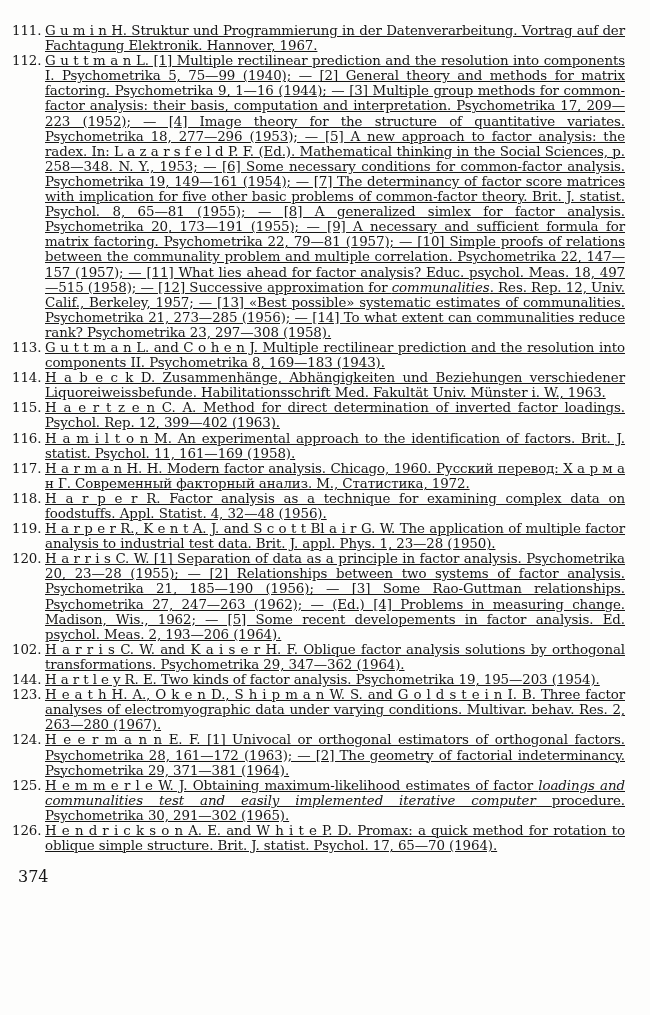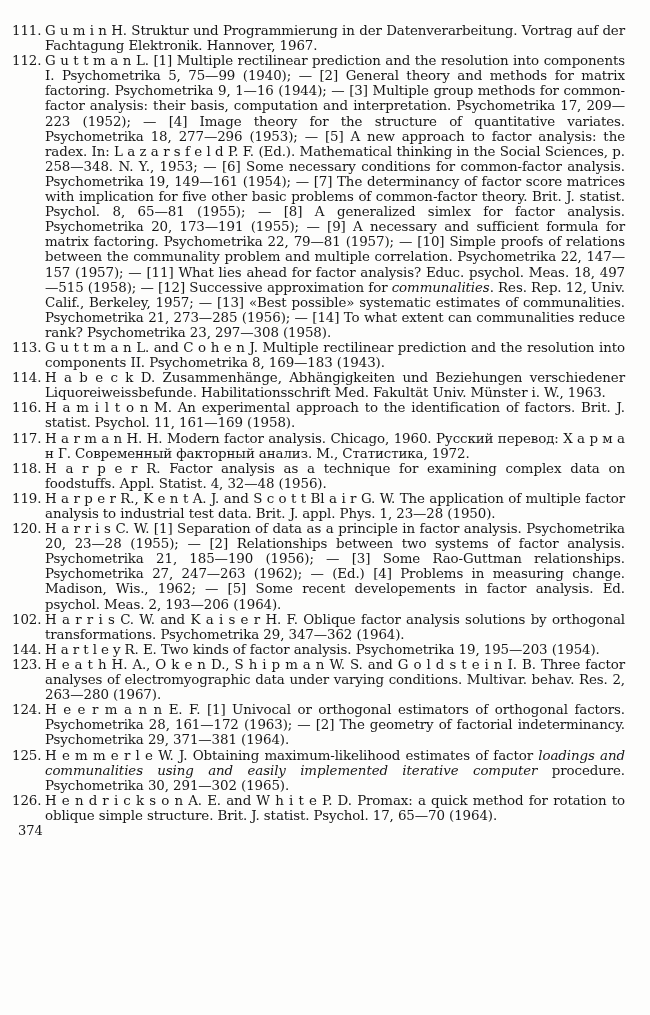--- a/index.html
+++ b/index.html
@@ -16,60 +16,63 @@
   }
   .page {
     box-sizing: border-box;
     width: 650px;
     height: 1015px;
     padding: 23px 25px 0 9px;
   }
   .ref-list {
     font-size: 13.4px;
     line-height: 15.1px;
+    text-decoration: underline;
   }
   .ref {
     padding-left: 36px;
     text-align: justify;
     letter-spacing: -0.1px;
   }
   .ref-num {
     display: inline-block;
     width: 36px;
     margin-left: -36px;
     text-align: left;
     padding-left: 3px;
     box-sizing: border-box;
     white-space: nowrap;
   }
   .it {
     font-style: italic;
     margin-top: 40px;
   }
   .page-number {
-    font-size: 13px;
+    font-size: 16px;
+    margin-top: 14px;
     padding-left: 9px;
     text-align: left;
   }
 </style>
 </head>
 <body>
 
 <div class="page">
   <div class="ref-list">
       <div class="ref"><span class="ref-num">111.</span><span><span>G u m i n  H. Struktur und Programmierung in der Datenverarbeitung. Vortrag auf der Fachtagung Elektronik. Hannover, 1967.</span></span></div>
       <div class="ref"><span class="ref-num">112.</span><span><span>G u t t m a n  L. [1] Multiple rectilinear prediction and the resolution into components I. Psychometrika 5, 75—99 (1940); — [2] General theory and methods for matrix factoring. Psychometrika 9, 1—16 (1944); — [3] Multiple group methods for common-factor analysis: their basis, computation and interpretation. Psychometrika 17, 209—223 (1952); — [4] Image theory for the structure of quantitative variates. Psychometrika 18, 277—296 (1953); — [5] A new approach to factor analysis: the radex. In: L a z a r s f e l d  P. F. (Ed.). Mathematical thinking in the Social Sciences, p. 258—348. N. Y., 1953; — [6] Some necessary conditions for common-factor analysis. Psychometrika 19, 149—161 (1954); — [7] The determinancy of factor score matrices with implication for five other basic problems of common-factor theory. Brit. J. statist. Psychol. 8, 65—81 (1955); — [8] A generalized simlex for factor analysis. Psychometrika 20, 173—191 (1955); — [9] A necessary and sufficient formula for matrix factoring. Psychometrika 22, 79—81 (1957); — [10] Simple proofs of relations between the communality problem and multiple correlation. Psychometrika 22, 147—157 (1957); — [11] What lies ahead for factor analysis? Educ. psychol. Meas. 18, 497—515 (1958); — [12] Successive approximation for </span><span class="it">communalities</span><span>. Res. Rep. 12, Univ. Calif., Berkeley, 1957; — [13] «Best possible» systematic estimates of communalities. Psychometrika 21, 273—285 (1956); — [14] To what extent can communalities reduce rank? Psychometrika 23, 297—308 (1958).</span></span></div>
       <div class="ref"><span class="ref-num">113.</span><span><span>G u t t m a n  L. and C o h e n  J. Multiple rectilinear prediction and the resolution into components II. Psychometrika 8, 169—183 (1943).</span></span></div>
       <div class="ref"><span class="ref-num">114.</span><span><span>H a b e c k  D. Zusammenhänge, Abhängigkeiten und Beziehungen verschiedener Liquoreiweissbefunde. Habilitationsschrift Med. Fakultät Univ. Münster i. W., 1963.</span></span></div>
+      <div class="ref"><span class="ref-num">115.</span><span><span>H a e r t z e n C. A. Method for direct determination of inverted factor loadings. Psychol. Rep. 12, 399—402 (1963).</span></span></div>
       <div class="ref"><span class="ref-num">116.</span><span><span>H a m i l t o n  M. An experimental approach to the identification of factors. Brit. J. statist. Psychol. 11, 161—169 (1958).</span></span></div>
       <div class="ref"><span class="ref-num">117.</span><span><span>H a r m a n  H. H. Modern factor analysis. Chicago, 1960. Русский перевод: Х а р м а н  Г. Современный факторный анализ. М., Статистика, 1972.</span></span></div>
       <div class="ref"><span class="ref-num">118.</span><span><span>H a r p e r  R. Factor analysis as a technique for examining complex data on foodstuffs. Appl. Statist. 4, 32—48 (1956).</span></span></div>
       <div class="ref"><span class="ref-num">119.</span><span><span>H a r p e r  R.,  K e n t  A. J. and S c o t t  Bl a i r  G. W. The application of multiple factor analysis to industrial test data. Brit. J. appl. Phys. 1, 23—28 (1950).</span></span></div>
       <div class="ref"><span class="ref-num">120.</span><span><span>H a r r i s  C. W. [1] Separation of data as a principle in factor analysis. Psychometrika 20, 23—28 (1955); — [2] Relationships between two systems of factor analysis. Psychometrika 21, 185—190 (1956); — [3] Some Rao-Guttman relationships. Psychometrika 27, 247—263 (1962); — (Ed.) [4] Problems in measuring change. Madison, Wis., 1962; — [5] Some recent developements in factor analysis. Ed. psychol. Meas. 2, 193—206 (1964).</span></span></div>
       <div class="ref"><span class="ref-num">102.</span><span><span>H a r r i s  C. W. and K a i s e r  H. F. Oblique factor analysis solutions by orthogonal transformations. Psychometrika 29, 347—362 (1964).</span></span></div>
       <div class="ref"><span class="ref-num">144.</span><span><span>H a r t l e y R. E. Two kinds of factor analysis. Psychometrika 19, 195—203 (1954).</span></span></div>
       <div class="ref"><span class="ref-num">123.</span><span><span>H e a t h  H. A., O k e n  D., S h i p m a n  W. S.  and G o l d s t e i n I. B. Three factor analyses of electromyographic data under varying conditions. Multivar. behav. Res. 2, 263—280 (1967).</span></span></div>
       <div class="ref"><span class="ref-num">124.</span><span><span>H e e r m a n n  E. F. [1] Univocal or orthogonal estimators of orthogonal factors. Psychometrika 28, 161—172 (1963); — [2] The geometry of factorial indeterminancy. Psychometrika 29, 371—381 (1964).</span></span></div>
-      <div class="ref"><span class="ref-num">125.</span><span><span>H e m m e r l e  W. J. Obtaining maximum-likelihood estimates of factor </span><span class="it">loadings and communalities using and easily implemented iterative computer</span><span> procedure. Psychometrika 30, 291—302 (1965).</span></span></div>
+      <div class="ref"><span class="ref-num">125.</span><span><span>H e m m e r l e  W. J. Obtaining maximum-likelihood estimates of factor </span><span class="it">loadings and communalities test and easily implemented iterative computer</span><span> procedure. Psychometrika 30, 291—302 (1965).</span></span></div>
       <div class="ref"><span class="ref-num">126.</span><span><span>H e n d r i c k s o n A. E. and W h i t e P. D. Promax: a quick method for rotation to oblique simple structure. Brit. J. statist. Psychol. 17, 65—70 (1964).</span></span></div>
     </div>
   <div class="page-number">374</div>
 </div>
 
 </body></html>

